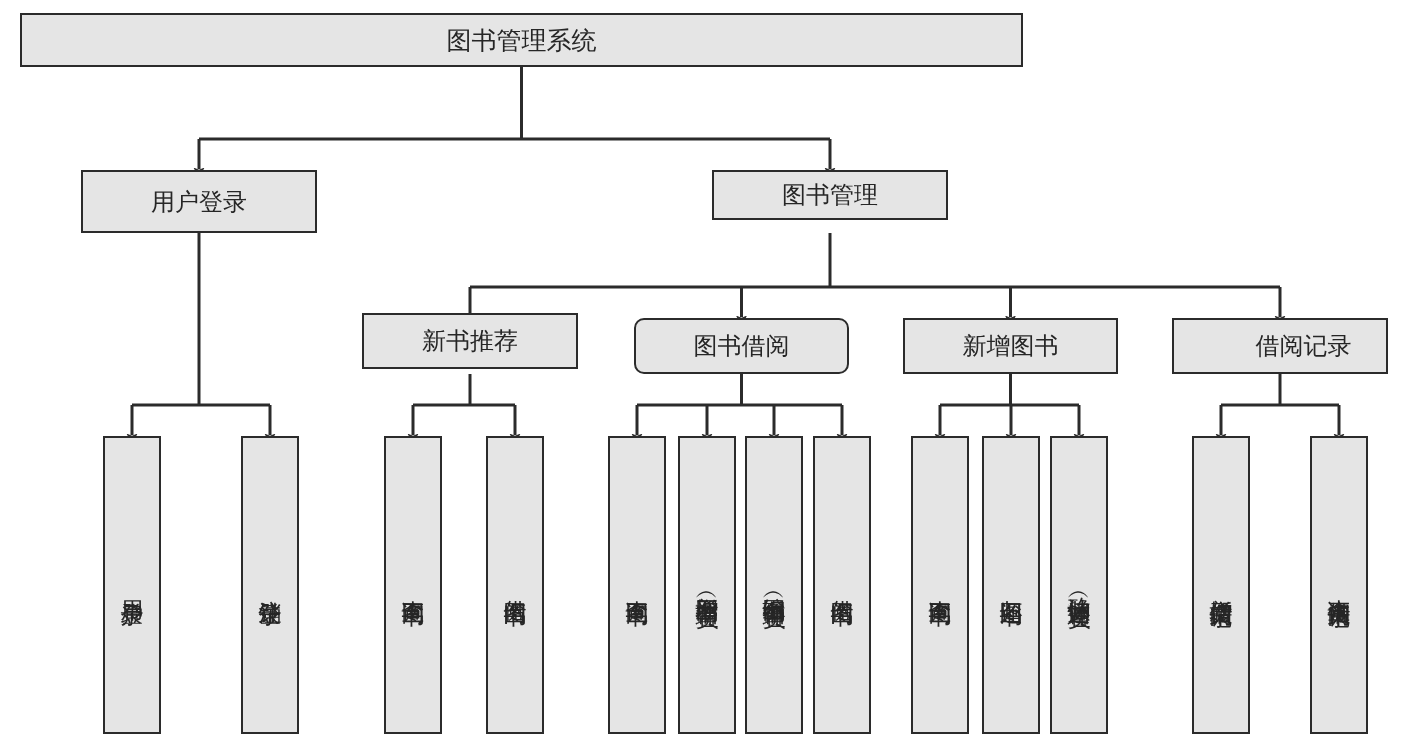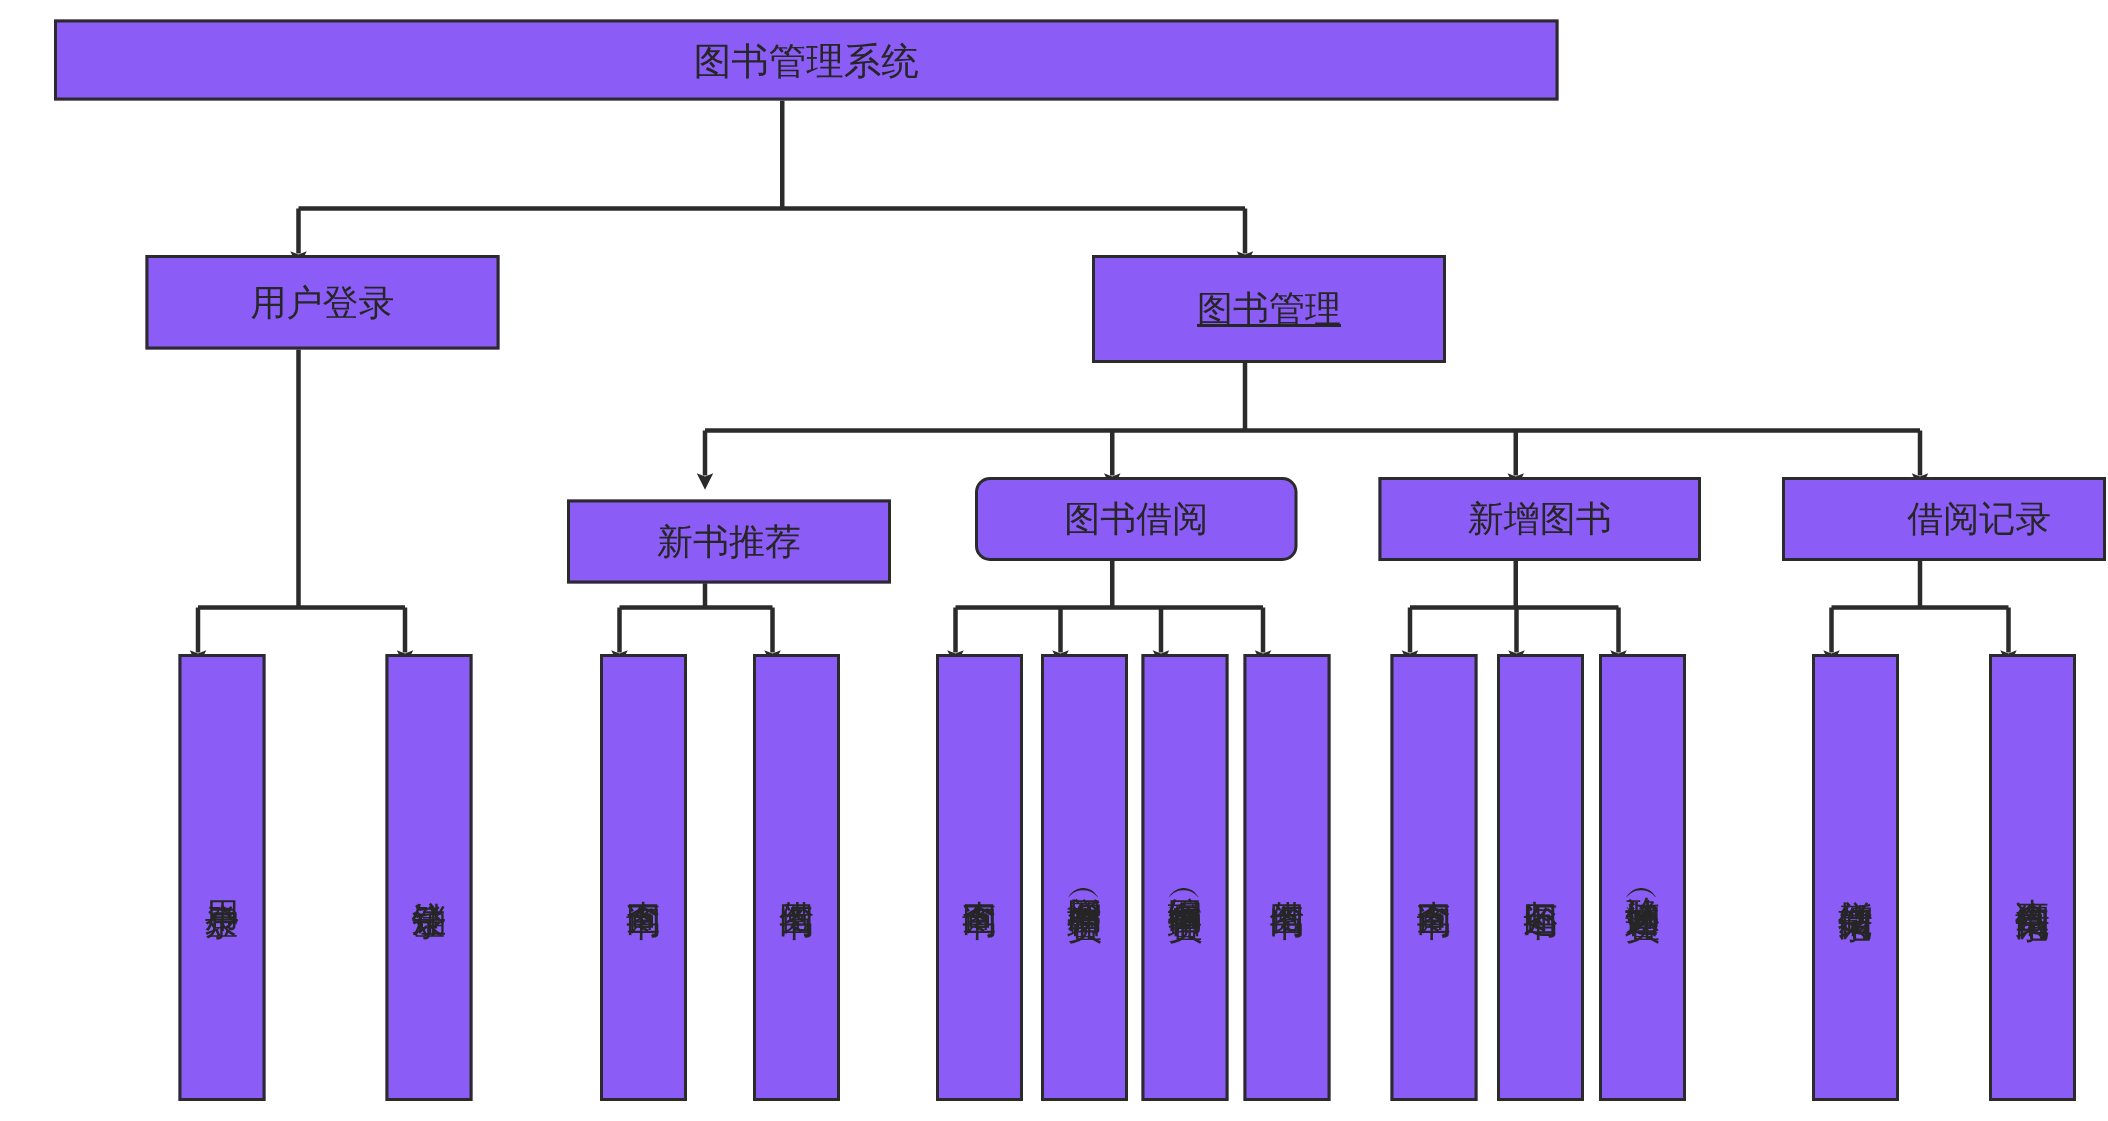--- a/index.html
+++ b/index.html
@@ -21,26 +21,25 @@
     position: absolute;
     left: 0;
     top: 0;
     width: 1405px;
     height: 747px;
   }
   .node-box {
     position: absolute;
     box-sizing: border-box;
     border: 2.5px solid #2b2b2b;
-    background: #8b5cf6;
+    background: #e5e5e5;
     display: flex;
     align-items: center;
     justify-content: center;
     color: #262626;
-    margin-left: 16px;
   }
   .node-box.horizontal {
     writing-mode: horizontal-tb;
   }
   .node-box.vertical {
     writing-mode: vertical-rl;
     text-orientation: upright;
     letter-spacing: 0.09em;
     line-height: 1;
   }
@@ -109,24 +108,24 @@
       </g>
   </svg>
 
   <div id="nodes-layer">
       <div class="node-box level0 horizontal" style="left: 20px; top: 13px; width: 1003px; height: 54px;">
         <span class="node-label">图书管理系统</span>
       </div>
       <div class="node-box level1 horizontal" style="left: 81px; top: 170px; width: 236px; height: 63px;">
         <span class="node-label">用户登录</span>
       </div>
-      <div class="node-box level1 horizontal" style="left: 712px; top: 170px; width: 236px; height: 72px; text-decoration: underline;">
+      <div class="node-box level1 horizontal" style="left: 712px; top: 170px; width: 236px; height: 50px;">
         <span class="node-label">图书管理</span>
       </div>
-      <div class="node-box level2 horizontal" style="left: 362px; top: 333px; width: 216px; height: 56px; align-items: center;">
+      <div class="node-box level2 horizontal" style="left: 362px; top: 313px; width: 216px; height: 56px; align-items: center;">
         <span class="node-label">新书推荐</span>
       </div>
       <div class="node-box level2 horizontal" style="left: 634px; top: 318px; width: 215px; height: 56px; border-radius: 10px;">
         <span class="node-label">图书借阅</span>
       </div>
       <div class="node-box level2 horizontal" style="left: 903px; top: 318px; width: 215px; height: 56px;">
         <span class="node-label">新增图书</span>
       </div>
       <div class="node-box level2 horizontal" style="left: 1172px; top: 318px; width: 216px; height: 56px; padding-left: 47px;">
         <span class="node-label">借阅记录</span>

